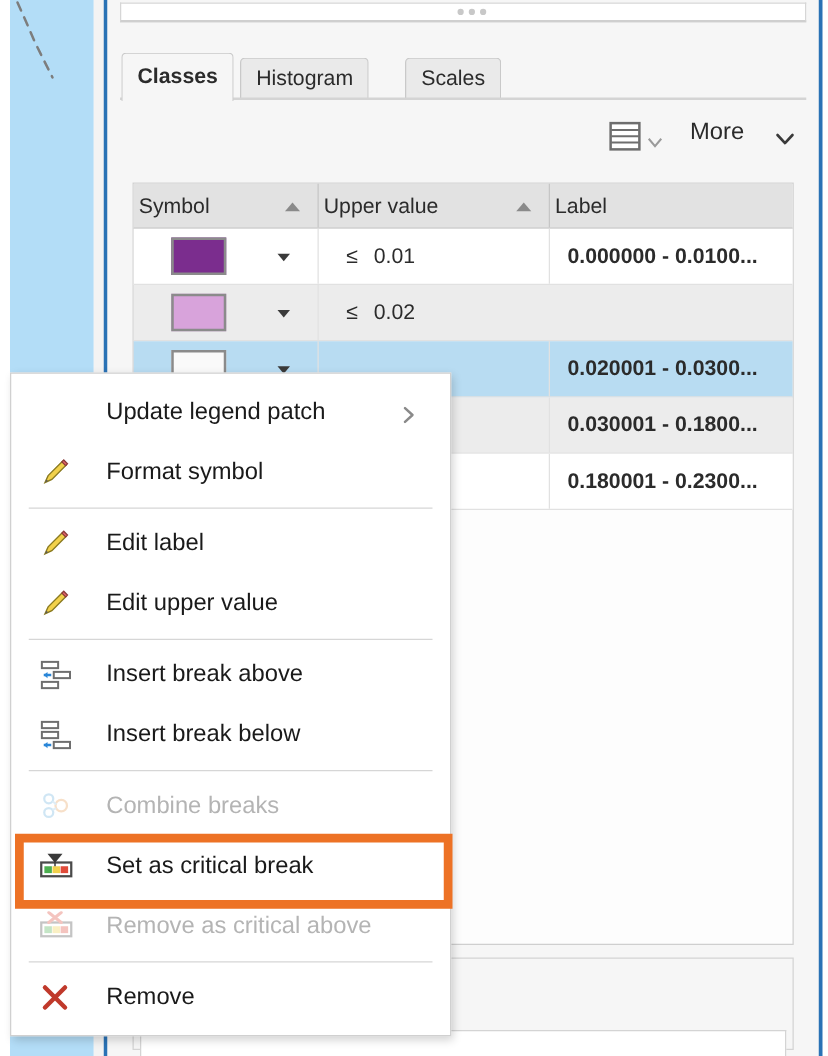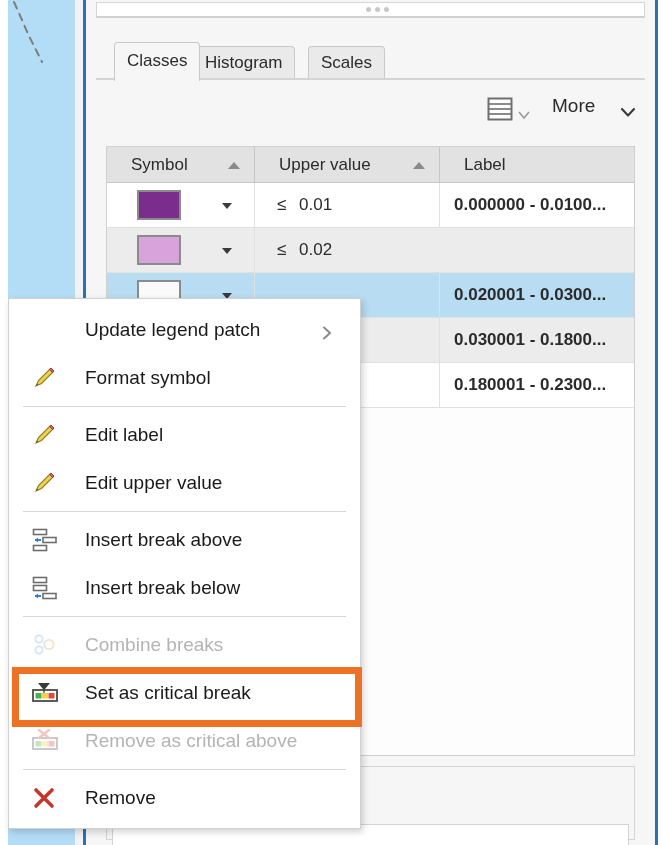--- a/index.html
+++ b/index.html
@@ -168,21 +168,21 @@
     background: #e2e2e2;
     border-bottom: 1px solid #c6c6c6;
     box-sizing: border-box;
   }
   .th {
     display: flex;
     align-items: center;
     box-sizing: border-box;
     font-size: 17px;
     color: #2b2b2b;
-    padding-left: 24px;
+    padding-left: 4px;
     position: relative;
     border-right: 1px solid #c6c6c6;
   }
   .th:last-child { border-right: none; text-align: center; }
   .th-symbol { width: 148px; }
   .th-upper  { width: 185px; }
   .th-label  { width: 194px; }
   .sort-arrow {
     position: absolute;
     right: 14px;
@@ -334,23 +334,23 @@
 
 <div id="splitter">
   <div id="splitter-grip">
     <i></i>
       <i></i>
       <i></i>
   </div>
 </div>
 
 <div id="tab-strip">
-  <div class="tab active" style="left:18px;">Classes</div>
+  <div class="tab active" style="left:1px;font-weight:bold;">Classes</div>
   <div class="tab" style="left:96px;">Histogram</div>
-  <div class="tab" style="left:212px;">Scales</div>
+  <div class="tab" style="left:228px;">Scales</div>
 </div>
 <div id="tab-strip-underline"></div>
 
 <div id="table-toolbar">
   <div id="list-view-button">
     <svg width="28" height="26" viewBox="0 0 28 26">
       <rect x="2.5" y="2.5" width="23" height="21" fill="#ffffff" stroke="#6e6e6e" stroke-width="2"></rect>
       <line x1="3" y1="8" x2="25" y2="8" stroke="#6e6e6e" stroke-width="1.6"></line>
       <line x1="3" y1="13" x2="25" y2="13" stroke="#6e6e6e" stroke-width="1.6"></line>
       <line x1="3" y1="18" x2="25" y2="18" stroke="#6e6e6e" stroke-width="1.6"></line>

